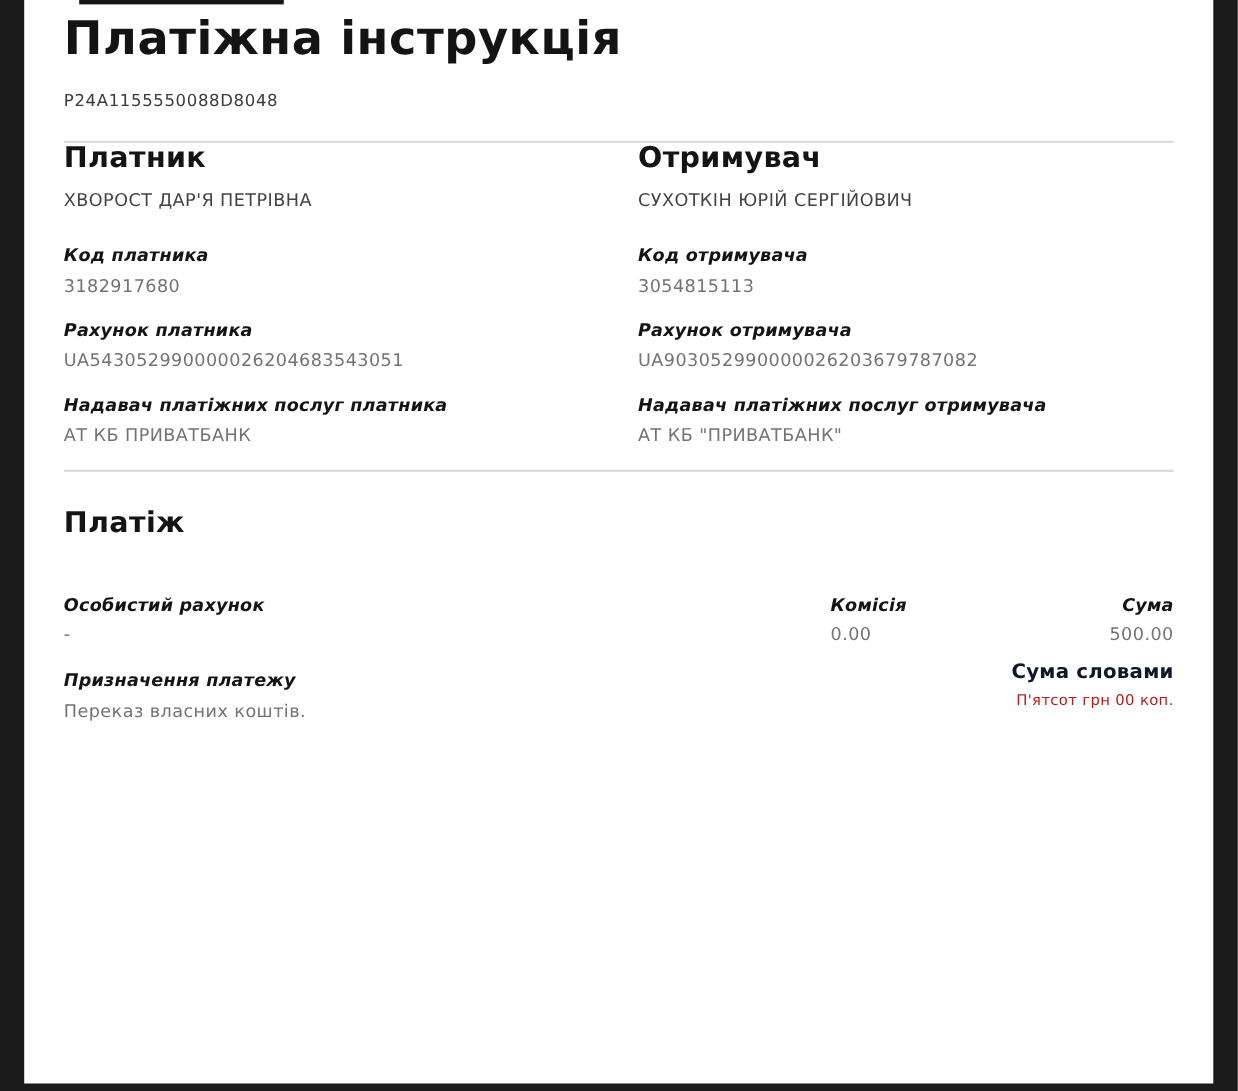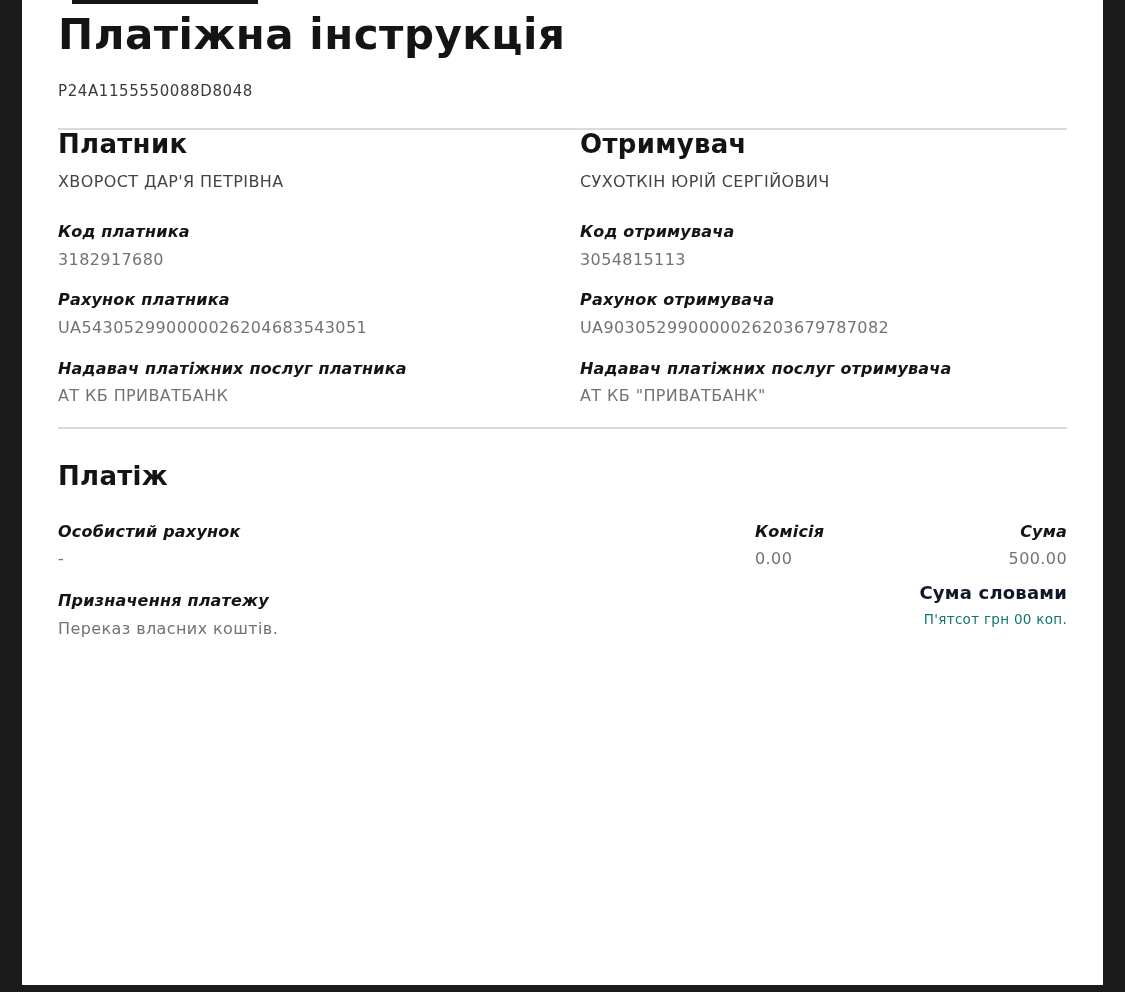--- a/index.html
+++ b/index.html
@@ -73,41 +73,41 @@
     font-size: 16px;
     letter-spacing: 0.4px;
     color: #737373;
     line-height: 1.1;
   }
   .divider-2 { margin-top: 22px; }
   .payment-heading { margin-top: 33px; }
   .payment-row-1 {
     display: grid;
     grid-template-columns: 697px 140px 1fr;
-    margin-top: 31px;
+    margin-top: 49px;
   }
   .col-right { text-align: right; }
   .payment-row-2 {
     display: grid;
     grid-template-columns: 1fr 340px;
     margin-top: 14px;
   }
   .purpose-block { margin-top: 10px; }
   .amount-words-label {
     font-size: 18px;
     font-weight: 700;
     letter-spacing: 0.2px;
     color: #0f172a;
     text-align: right;
   }
   .amount-words-value {
     margin-top: 8px;
     font-size: 13.5px;
     letter-spacing: 0.3px;
-    color: #0f766e;
+    color: #b91c1c;
     text-align: right;
   }
 </style>
 </head>
 <body>
 
 <div class="page">
 
   <div class="logo-fragment"></div>
 

